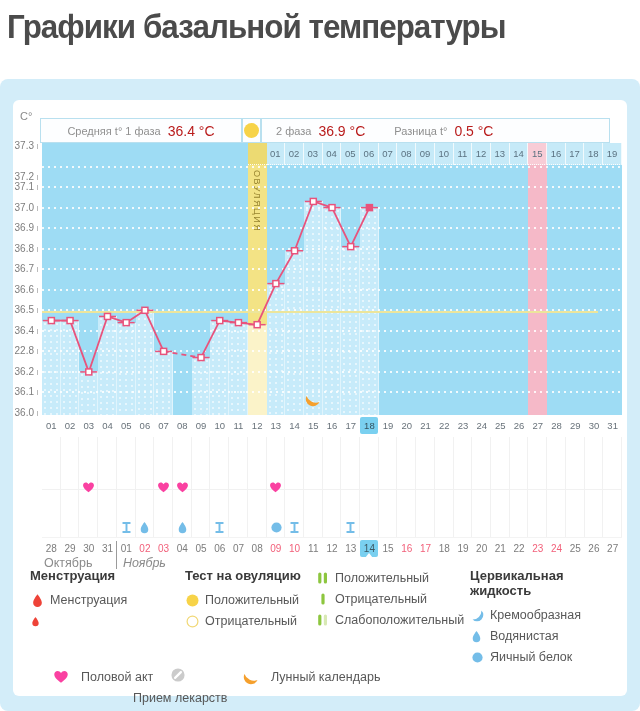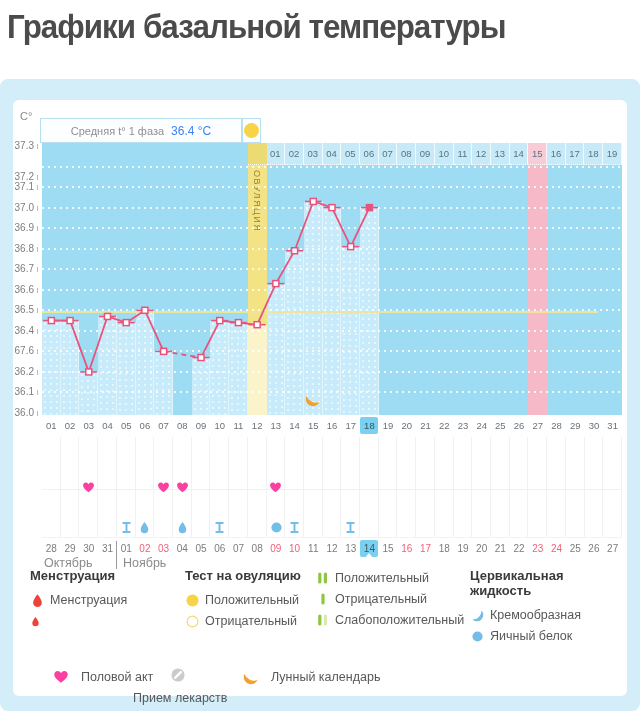--- a/index.html
+++ b/index.html
@@ -9,21 +9,21 @@
   .panel { position:absolute; left:0; top:79px; width:640px; height:632px; background:#d3edf9; border-radius:8px; }
   .card  { position:absolute; left:13px; top:21px; width:614px; height:596px; background:#fff; border-radius:6px; }
 
   .c-unit { position:absolute; left:7px; top:10px; font-size:11px; color:#8a8a8a; }
 
   .hdr-box { position:absolute; top:18px; height:25px; background:#fdfeff; border:1px solid #b9e0ef; display:flex; align-items:center; }
   .hdr1 { left:27px; width:202px; justify-content:center; gap:7px; }
   .hdrC { left:229px; width:19px; justify-content:center; }
   .hdr2 { left:248px; width:349px; padding-left:14px; gap:7px; }
   .hdr-label { font-size:11px; color:#8f8f8f; white-space:nowrap; }
-  .hdr-value { font-size:12px; color:#3b82f6; white-space:nowrap; }
+  .hdr-value { font-size:14px; color:#b91c1c; white-space:nowrap; }
   .hdr-diff { margin-left:22px; }
   .ovu-dot { width:15px; height:15px; border-radius:50%; background:#f7d348; box-shadow:0 0 0 1px #fdfeff; flex:0 0 auto; }
 
   #yaxis { position:absolute; left:0; top:43px; width:27px; height:272px; }
   .ylab { position:absolute; right:1px; font-size:10px; color:#7d7d7d; white-space:nowrap; }
   .ylab::after { content:""; display:inline-block; width:1px; height:5px; border-left:1px solid #bbb; margin-left:3px; }
 
   #plot { position:absolute; left:29px; top:43px; width:580px; height:272px; background:#9edcf4; overflow:hidden; }
   .bar { position:absolute; background:#c7ebfa; background-image:radial-gradient(rgba(255,255,255,.55) 1px, transparent 1.2px); background-size:6px 6px; border-right:1px solid rgba(255,255,255,.45); }
   .grid { position:absolute; left:0; width:100%; height:2px; background-image:repeating-linear-gradient(90deg, rgba(255,255,255,.85) 0 2px, transparent 2px 6px); }
@@ -74,33 +74,39 @@
   <div class="card">
     <div class="c-unit">C°</div>
 
     <div class="hdr-box hdr1">
       <span class="hdr-label">Средняя t° 1 фаза</span>
       <span class="hdr-value">36.4 °C</span>
     </div>
     <div class="hdr-box hdrC">
       <span class="ovu-dot"></span>
     </div>
+    <div class="hdr-box hdr2">
+      <span class="hdr-label">2 фаза</span>
+      <span class="hdr-value">36.9 °C</span>
+      <span class="hdr-label hdr-diff">Разница t°</span>
+      <span class="hdr-value">0.5 °C</span>
+    </div>
 
     <div id="yaxis">
         <span class="ylab" style="top: -3px;">37.3</span>
         <span class="ylab" style="top: 28px;">37.2</span>
         <span class="ylab" style="top: 38.0769px;">37.1</span>
         <span class="ylab" style="top: 58.6154px;">37.0</span>
         <span class="ylab" style="top: 79.1538px; margin-left: 48px;">36.9</span>
         <span class="ylab" style="top: 99.6923px;">36.8</span>
         <span class="ylab" style="top: 120.231px;">36.7</span>
         <span class="ylab" style="top: 140.769px;">36.6</span>
         <span class="ylab" style="top: 161.308px;">36.5</span>
         <span class="ylab" style="top: 181.846px;">36.4</span>
-        <span class="ylab" style="top: 202.385px;">67.6</span>
+        <span class="ylab" style="top: 202.385px;">22.8</span>
         <span class="ylab" style="top: 222.923px;">36.2</span>
         <span class="ylab" style="top: 243.462px;">36.1</span>
         <span class="ylab" style="top: 264px;">36.0</span>
       </div>
     <div id="plot">
         <div class="bar" style="left: 0px; top: 177.577px; width: 18.7097px; height: 94.4231px;"></div>
         <div class="bar" style="left: 18.7097px; top: 177.577px; width: 18.7097px; height: 94.4231px;"></div>
         <div class="bar" style="left: 37.4194px; top: 228.923px; width: 18.7097px; height: 43.0769px;"></div>
         <div class="bar" style="left: 56.129px; top: 173.469px; width: 18.7097px; height: 98.5308px;"></div>
         <div class="bar" style="left: 74.8387px; top: 179.631px; width: 18.7097px; height: 92.3692px;"></div>
@@ -307,21 +313,21 @@
         <span class="dlab" style="left: 430.677px; width: 18px;">20</span>
         <span class="dlab" style="left: 449.387px; width: 18px;">21</span>
         <span class="dlab" style="left: 468.097px; width: 18px;">22</span>
         <span class="dlab red" style="left: 486.806px; width: 18px;">23</span>
         <span class="dlab red" style="left: 505.516px; width: 18px;">24</span>
         <span class="dlab" style="left: 524.226px; width: 18px;">25</span>
         <span class="dlab" style="left: 542.935px; width: 18px;">26</span>
         <span class="dlab" style="left: 561.645px; width: 18px;">27</span>
       </div>
     <span class="mlab" style="left:31px; top:456px;">Октябрь</span>
-    <span class="mlab" style="left:110px; top:456px;">Ноябрь</span>
+    <span class="mlab" style="left:110px; top:456px;font-style:italic;">Ноябрь</span>
     <div class="month-divider" style="left:103px; top:441px; height:28px;"></div>
 
     <div id="legend">
         <div class="lcol" style="left: 17px;">
           <h3>Менструация</h3>
           <div class="litem">
             <span class="licon">
               <svg width="15" height="15" viewBox="0 0 20 20">
                 <path d="M10 1.6C10 1.6 4.2 8.8 4.2 12.9a5.8 5.8 0 0 0 11.6 0C15.8 8.8 10 1.6 10 1.6Z" fill="#ee4338"></path>
               </svg>
@@ -385,20 +391,28 @@
         </div>
         <div class="lcol" style="left: 457px;">
           <h3>Цервикальная жидкость</h3>
           <div class="litem">
             <span class="licon">
               <svg width="14" height="14" viewBox="0 0 20 20">
                 <path d="M10 1A9 9 0 1 1 10 19A12.5 12.5 0 0 0 10 1Z" fill="#74bde8" transform="rotate(45 10 10)"></path>
               </svg>
             </span>
             <span class="llabel">Кремообразная</span>
+          </div>
+          <div class="litem">
+            <span class="licon">
+              <svg width="13" height="13" viewBox="0 0 20 20">
+                <path d="M10 1.6C10 1.6 4.2 8.8 4.2 12.9a5.8 5.8 0 0 0 11.6 0C15.8 8.8 10 1.6 10 1.6Z" fill="#74bde8"></path>
+              </svg>
+            </span>
+            <span class="llabel">Водянистая</span>
           </div>
           <div class="litem">
             <span class="licon">
               <svg width="15" height="15" viewBox="0 0 20 20">
                 <circle cx="10" cy="10" r="6.8" fill="#74bde8"></circle>
               </svg>
             </span>
             <span class="llabel">Яичный белок</span>
           </div>
         </div>

